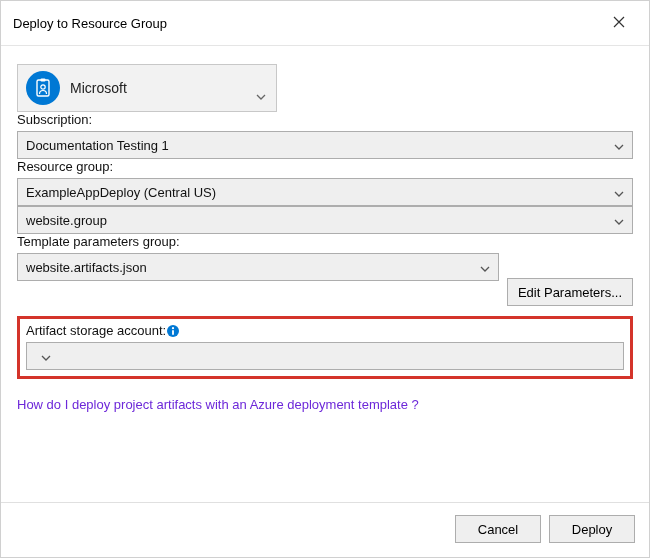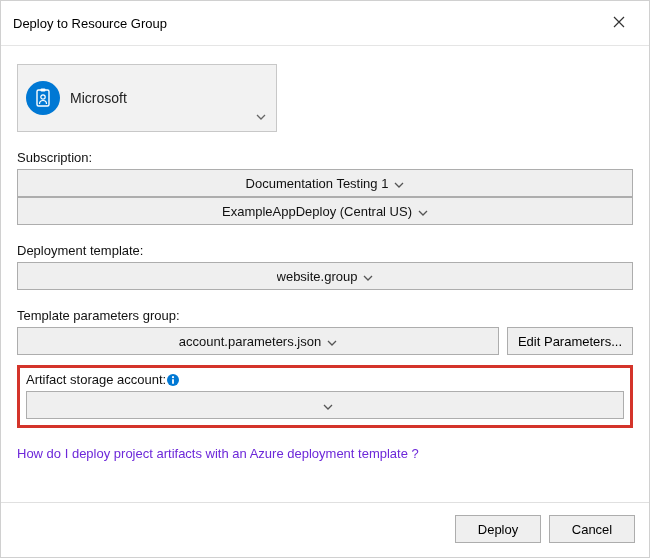--- a/index.html
+++ b/index.html
@@ -41,21 +41,21 @@
     .content {
       padding: 18px 16px 0 16px;
       flex: 1;
       display: flex;
       flex-direction: column;
     }
     .account-box {
       border: 1px solid #c8c8c8;
       background: #f2f2f2;
       width: 260px;
-      height: 68px;
+      height: 48px;
       display: flex;
       align-items: center;
       padding: 0 8px 0 8px;
       position: relative;
       cursor: pointer;
     }
     .account-badge {
       width: 34px;
       height: 34px;
       background: #0078d4;
@@ -72,32 +72,31 @@
       color: #222;
     }
     .account-arrow {
       position: absolute;
       right: 10px;
       bottom: 8px;
       color: #666;
     }
     .account-arrow svg { width: 10px; height: 6px; }
     .field-label {
-      margin-top: 18px;
       margin-bottom: 4px;
       font-size: 13px;
       color: #111;
     }
     .combo {
       border: 1px solid #adadad;
       background: #efefef;
       height: 28px;
       display: flex;
       align-items: center;
-      justify-content: center;
+      justify-content: space-between;
       padding: 0 8px 0 8px;
       cursor: pointer;
       width: 100%;
     }
     .combo-text {
       font-size: 13px;
       color: #111;
       white-space: nowrap;
       overflow: hidden;
     }
@@ -112,20 +111,21 @@
     .edit-params-btn {
       border: 1px solid #adadad;
       background: #efefef;
       height: 28px;
       padding: 0 10px;
       font-size: 13px;
       cursor: pointer;
       display: flex;
       align-items: center;
       white-space: nowrap;
+      margin-top: 25px;
     }
     .highlighted-group {
       border: 3px solid #d4342a;
       padding: 4px 6px 6px 6px;
       margin-top: 10px;
     }
     .highlighted-group .field-label {
       margin-top: 0;
       display: flex;
       align-items: center;
@@ -195,43 +195,43 @@
   <div class="field-label">Subscription:</div>
   <div class="combo">
     <span class="combo-text">Documentation Testing 1</span>
     <span class="combo-arrow">
       <svg viewBox="0 0 10 6">
           <path d="M1 1 L5 5 L9 1" stroke="currentColor" stroke-width="1.3" fill="none"></path>
         </svg>
     </span>
   </div>
 
+  <div class="field-label">Resource group:</div>
   <div class="combo">
     <span class="combo-text">ExampleAppDeploy (Central US)</span>
     <span class="combo-arrow">
       <svg viewBox="0 0 10 6">
           <path d="M1 1 L5 5 L9 1" stroke="currentColor" stroke-width="1.3" fill="none"></path>
         </svg>
     </span>
   </div>
 
-  <div class="field-label">Deployment template:</div>
   <div class="combo">
     <span class="combo-text">website.group</span>
     <span class="combo-arrow">
       <svg viewBox="0 0 10 6">
           <path d="M1 1 L5 5 L9 1" stroke="currentColor" stroke-width="1.3" fill="none"></path>
         </svg>
     </span>
   </div>
 
   <div class="field-label">Template parameters group:</div>
   <div class="param-row">
     <div class="combo">
-      <span class="combo-text">account.parameters.json</span>
+      <span class="combo-text">website.artifacts.json</span>
       <span class="combo-arrow">
         <svg viewBox="0 0 10 6">
             <path d="M1 1 L5 5 L9 1" stroke="currentColor" stroke-width="1.3" fill="none"></path>
           </svg>
       </span>
     </div>
     <div class="edit-params-btn">
       <span>Edit Parameters...</span>
     </div>
   </div>
@@ -255,18 +255,18 @@
       </span>
     </div>
   </div>
 
   <div class="help-link">How do I deploy project artifacts with an Azure deployment template ?</div>
 
 </div>
 
 <div class="footer">
   <button>
+    <span>Cancel</span>
+  </button>
+  <button>
     <span>Deploy</span>
   </button>
-  <button>
-    <span>Cancel</span>
-  </button>
 </div>
 
 </body></html>

